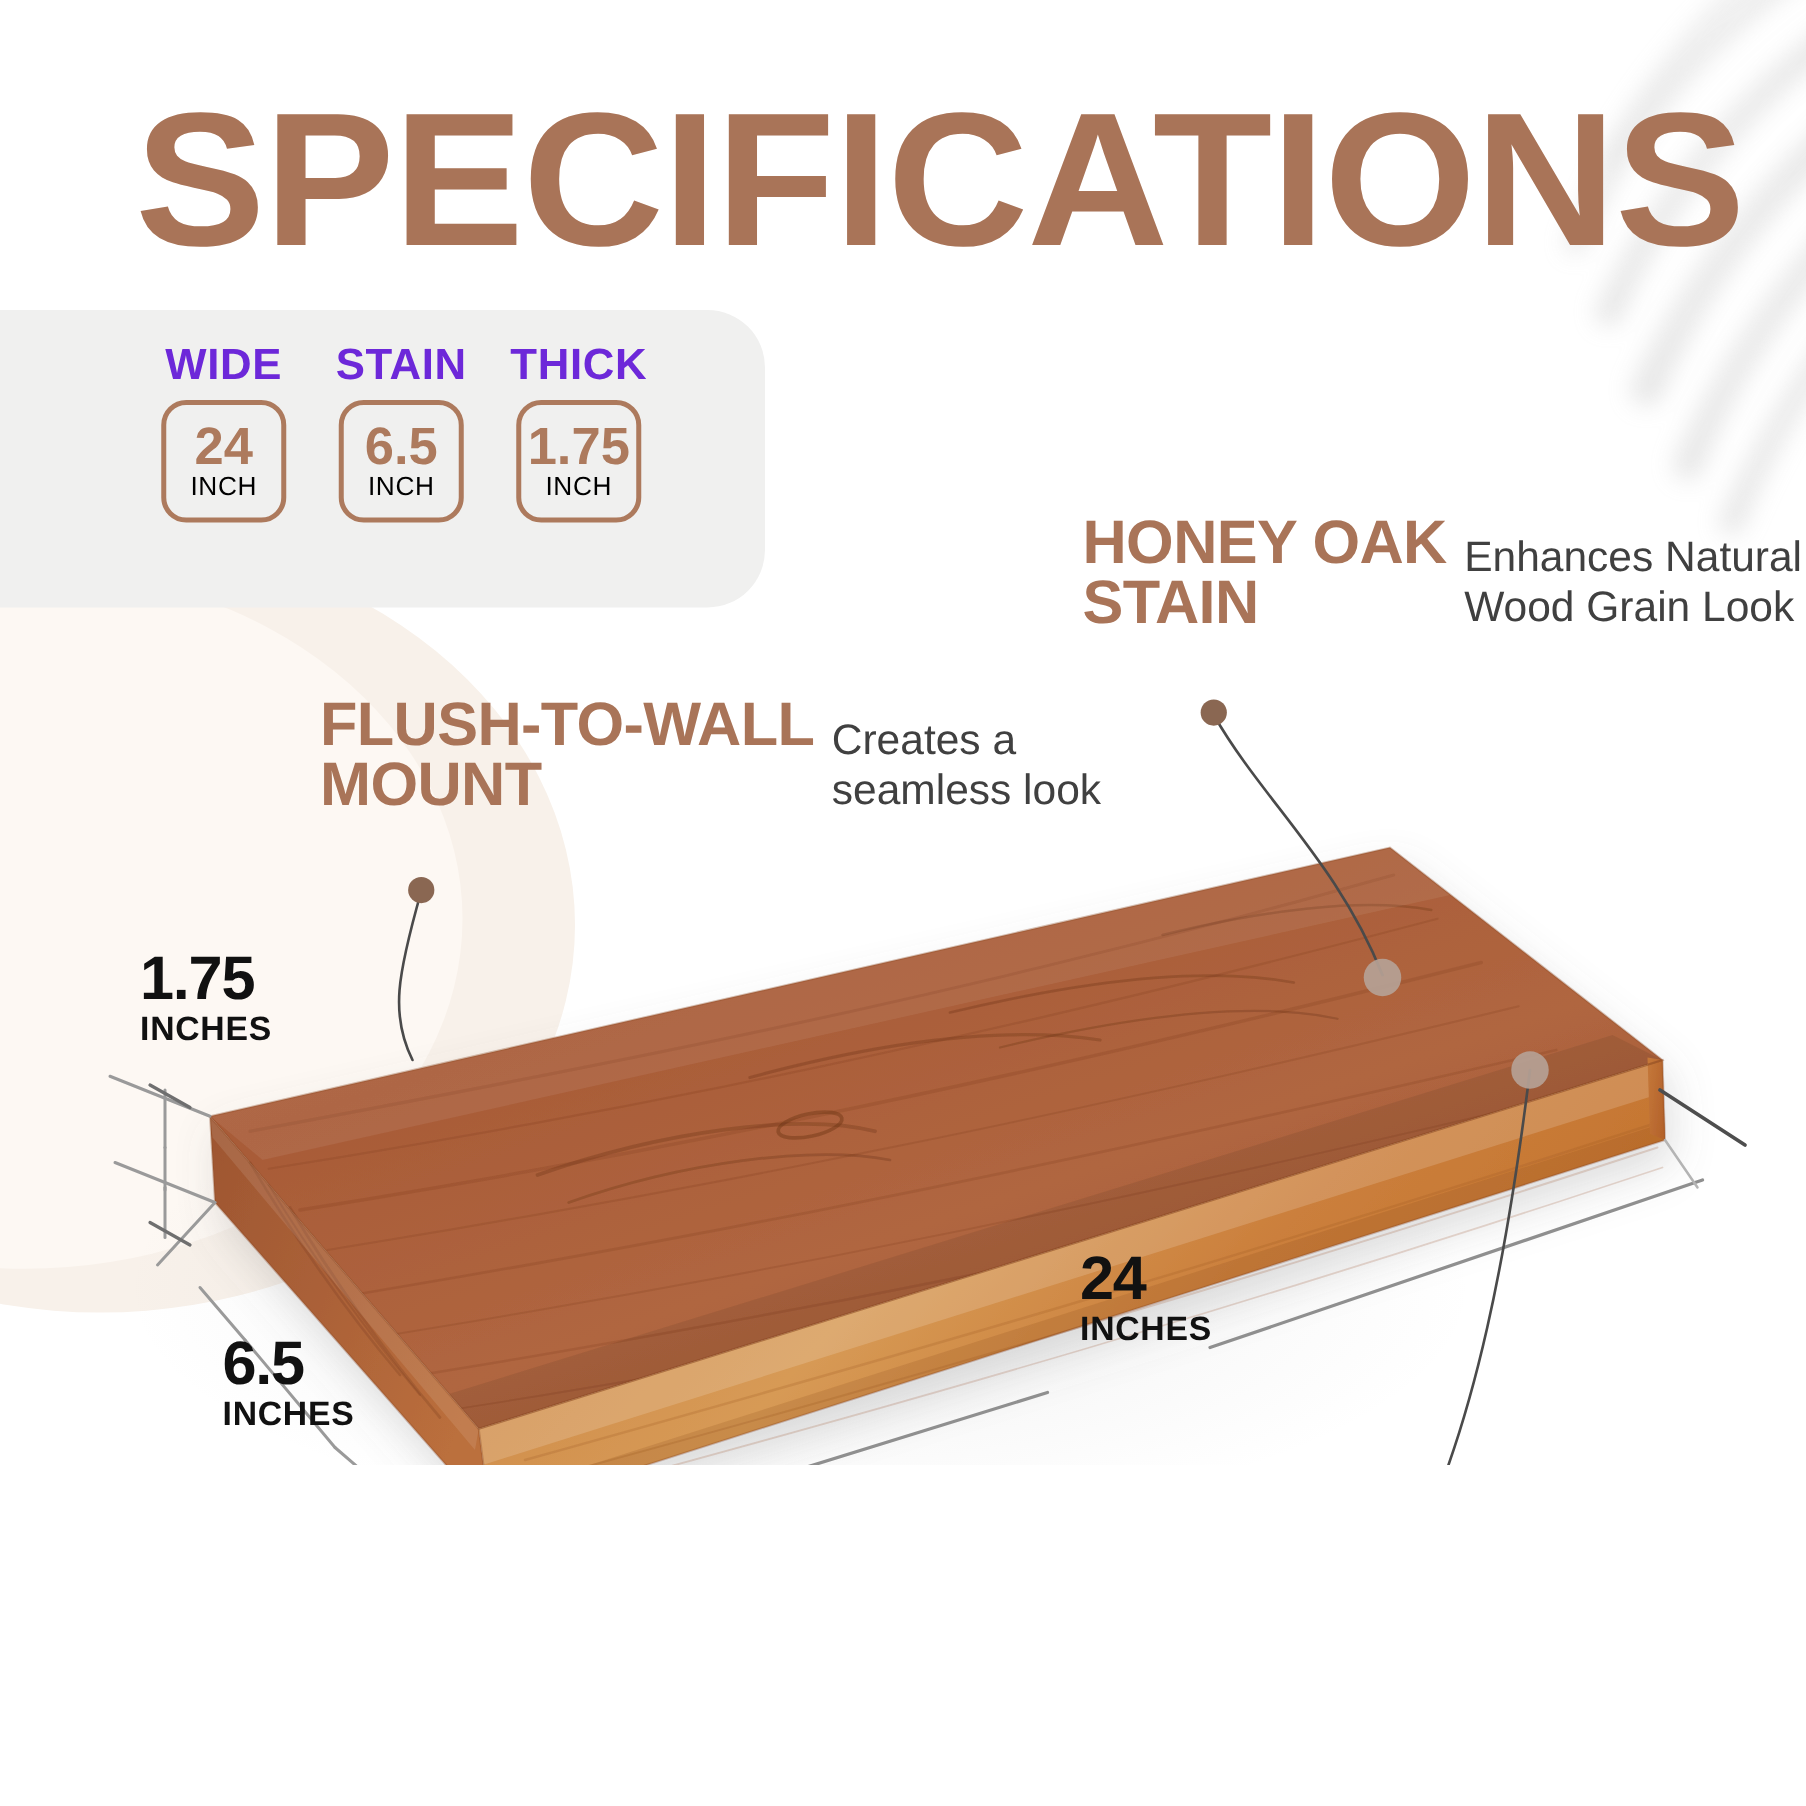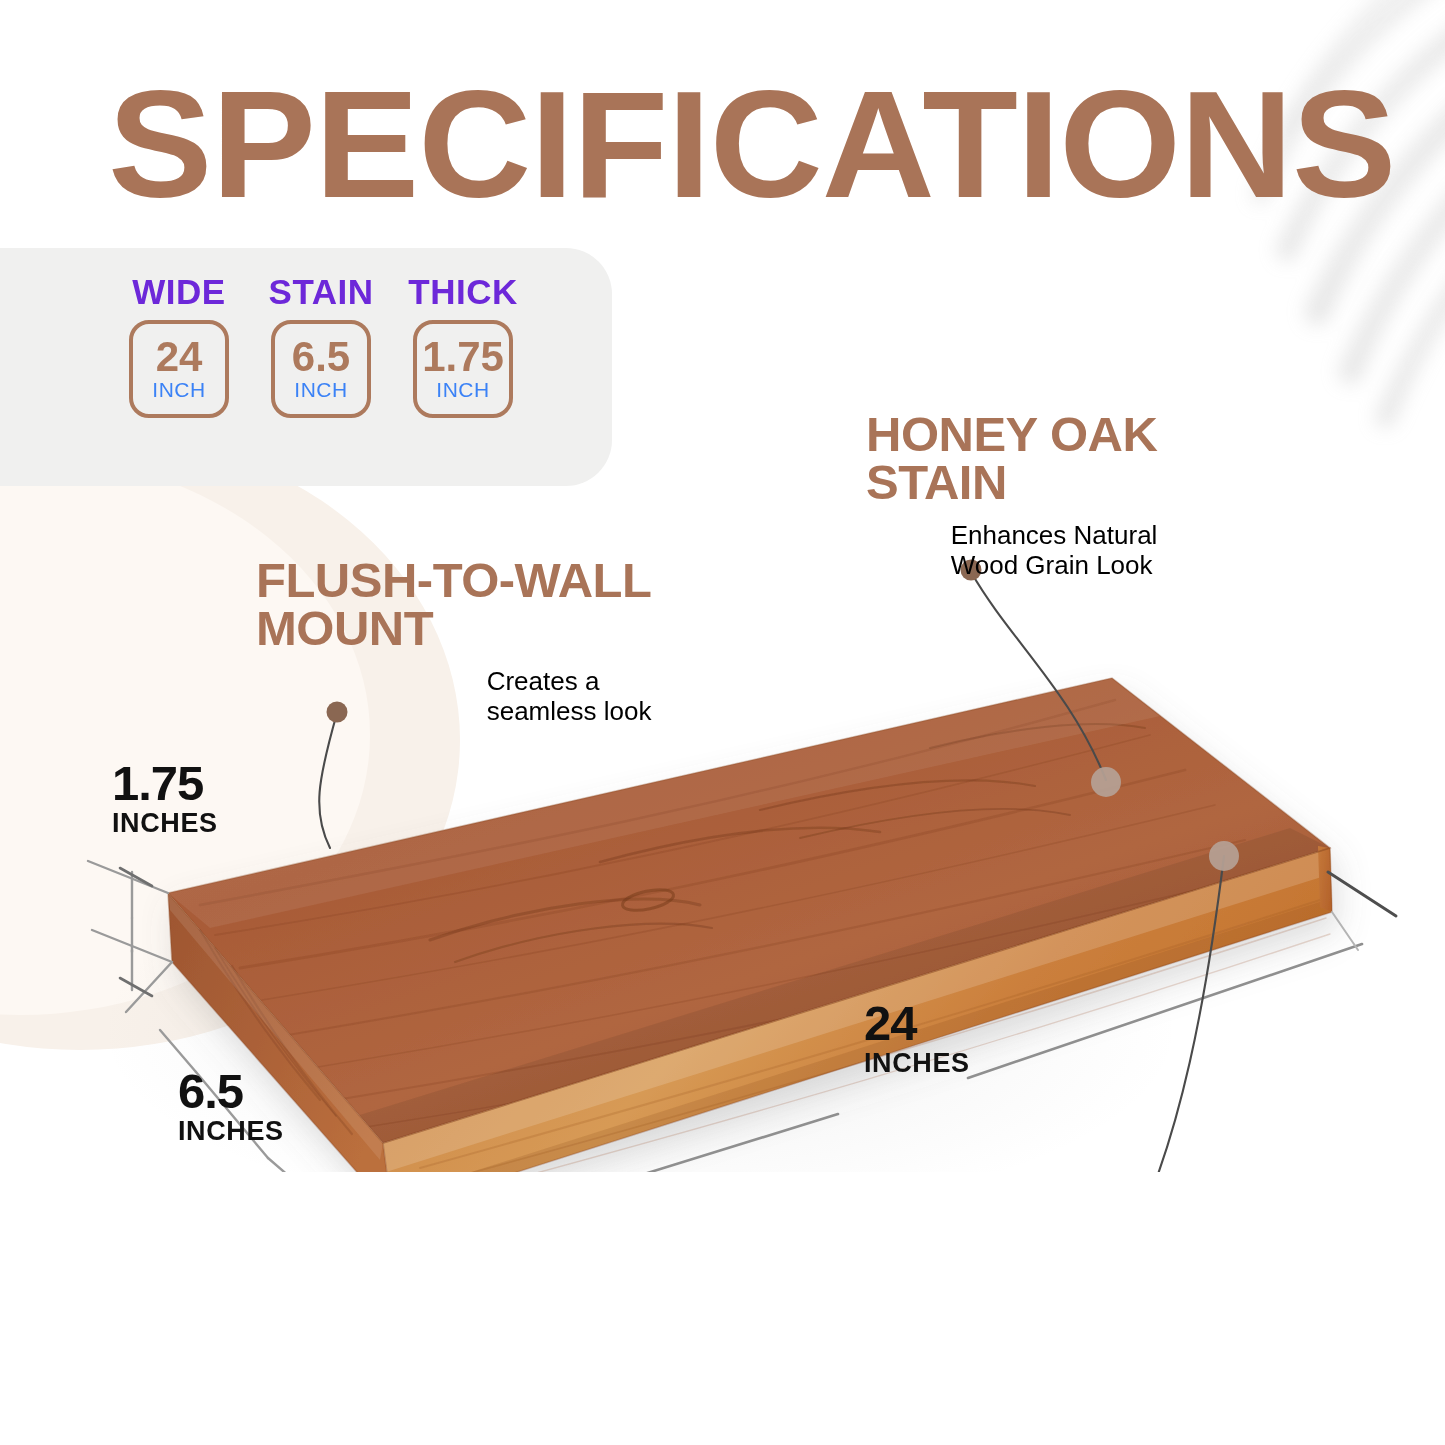--- a/index.html
+++ b/index.html
@@ -123,47 +123,46 @@
   }
   .spec-box-value {
     font-size: 42px;
     font-weight: 700;
     color: #ad7a5d;
     line-height: 0.96;
   }
   .spec-box-unit {
     font-size: 21px;
     font-weight: 400;
-    color: #3b82f6;
+    color: #000000;
     letter-spacing: 0.5px;
     line-height: 1.1;
   }
 
   
   .callout { position: absolute; }
   .callout-head {
     font-size: 49px;
     font-weight: 700;
     color: #a97458;
     line-height: 0.98;
     letter-spacing: -0.5px;
     white-space: pre-line;
   }
   .callout-sub {
-    font-size: 26px;
+    font-size: 34px;
     font-weight: 400;
-    color: #000000;
+    color: #404040;
     line-height: 1.16;
     white-space: pre-line;
   }
   .callout-inline {
     display: flex;
     align-items: flex-end;
     gap: 14px;
-    flex-direction: column;
   }
 
   #callout-honey { left: 866px; top: 410px; }
   #callout-honey .callout-inline { align-items: flex-end; }
   #callout-honey .callout-head { text-align: left; }
 
   #callout-flush { left: 256px; top: 556px; }
 
   #callout-real  { left: 748px; top: 1186px; }
 

